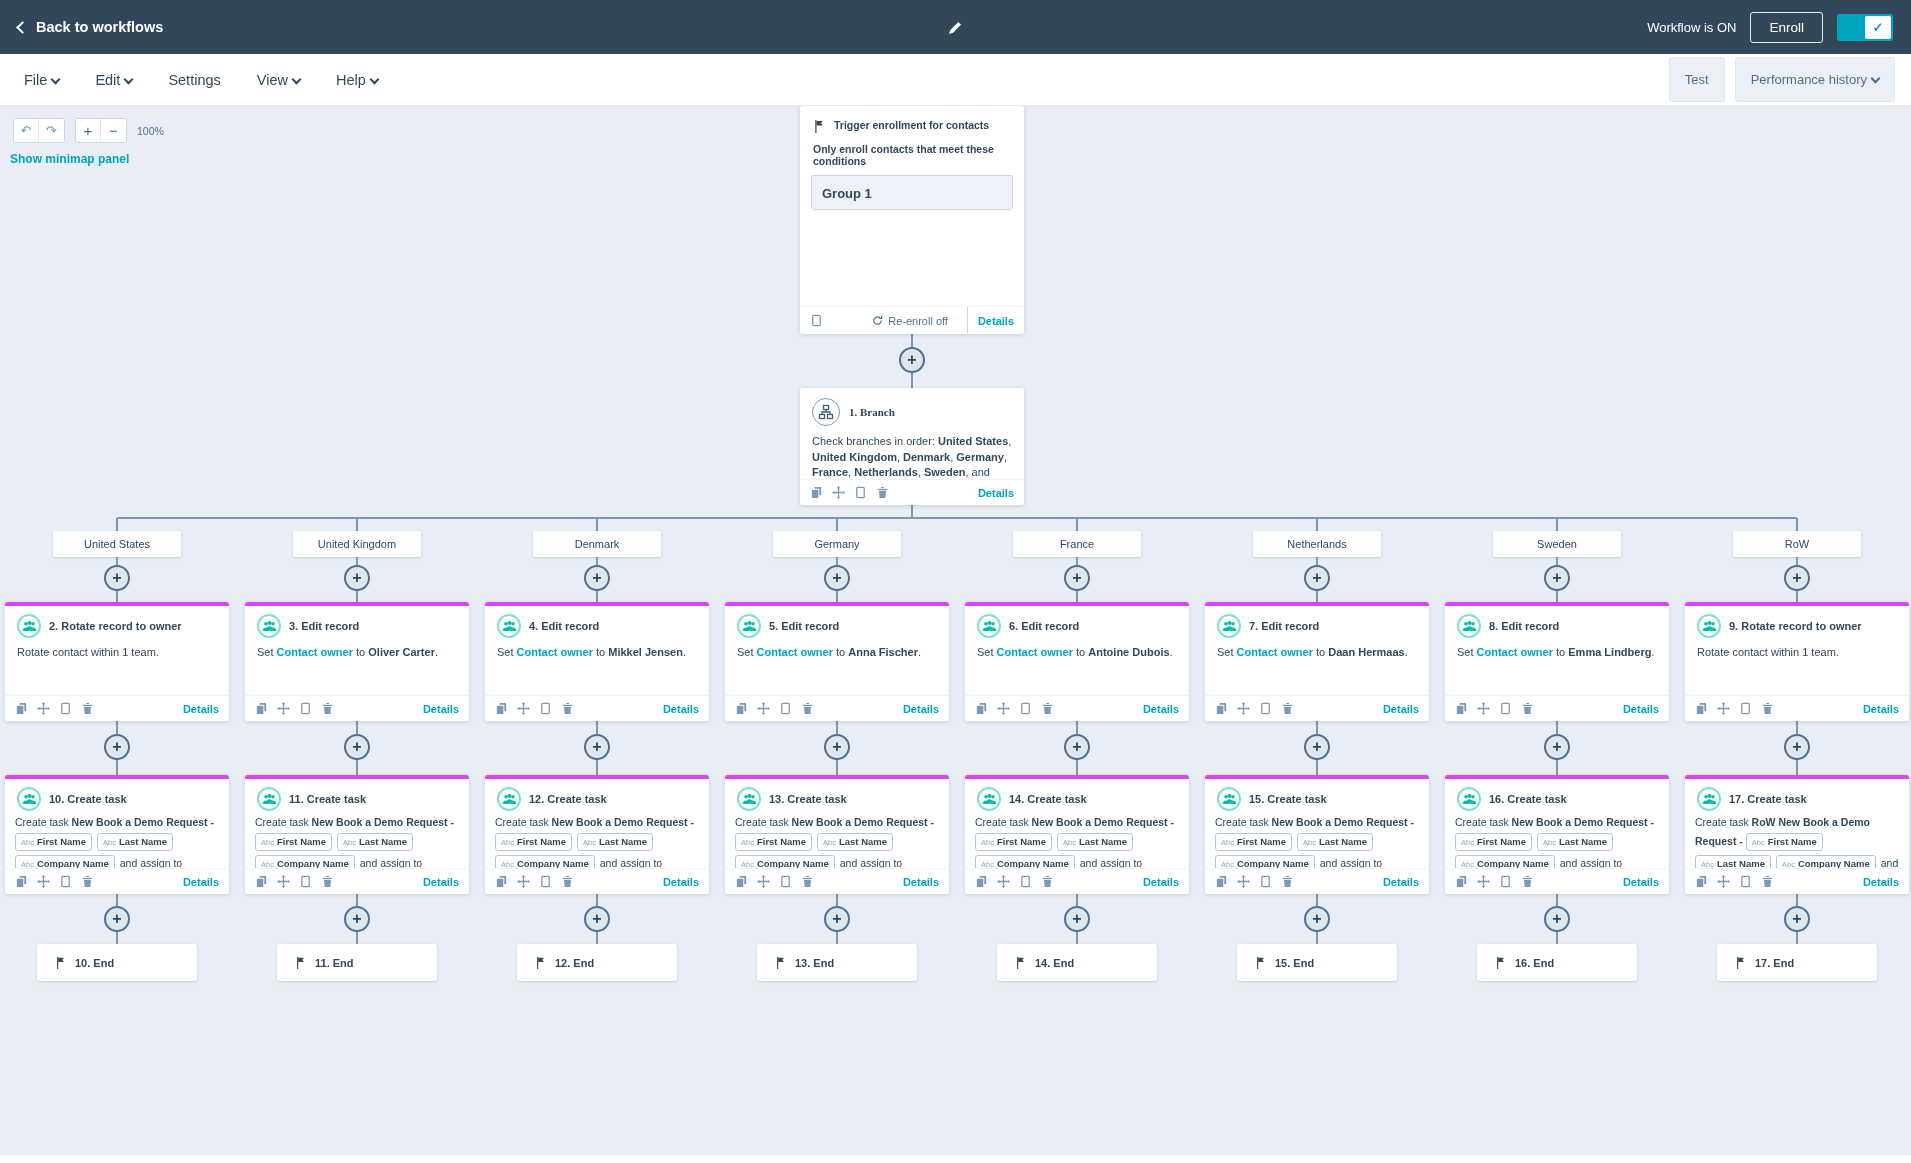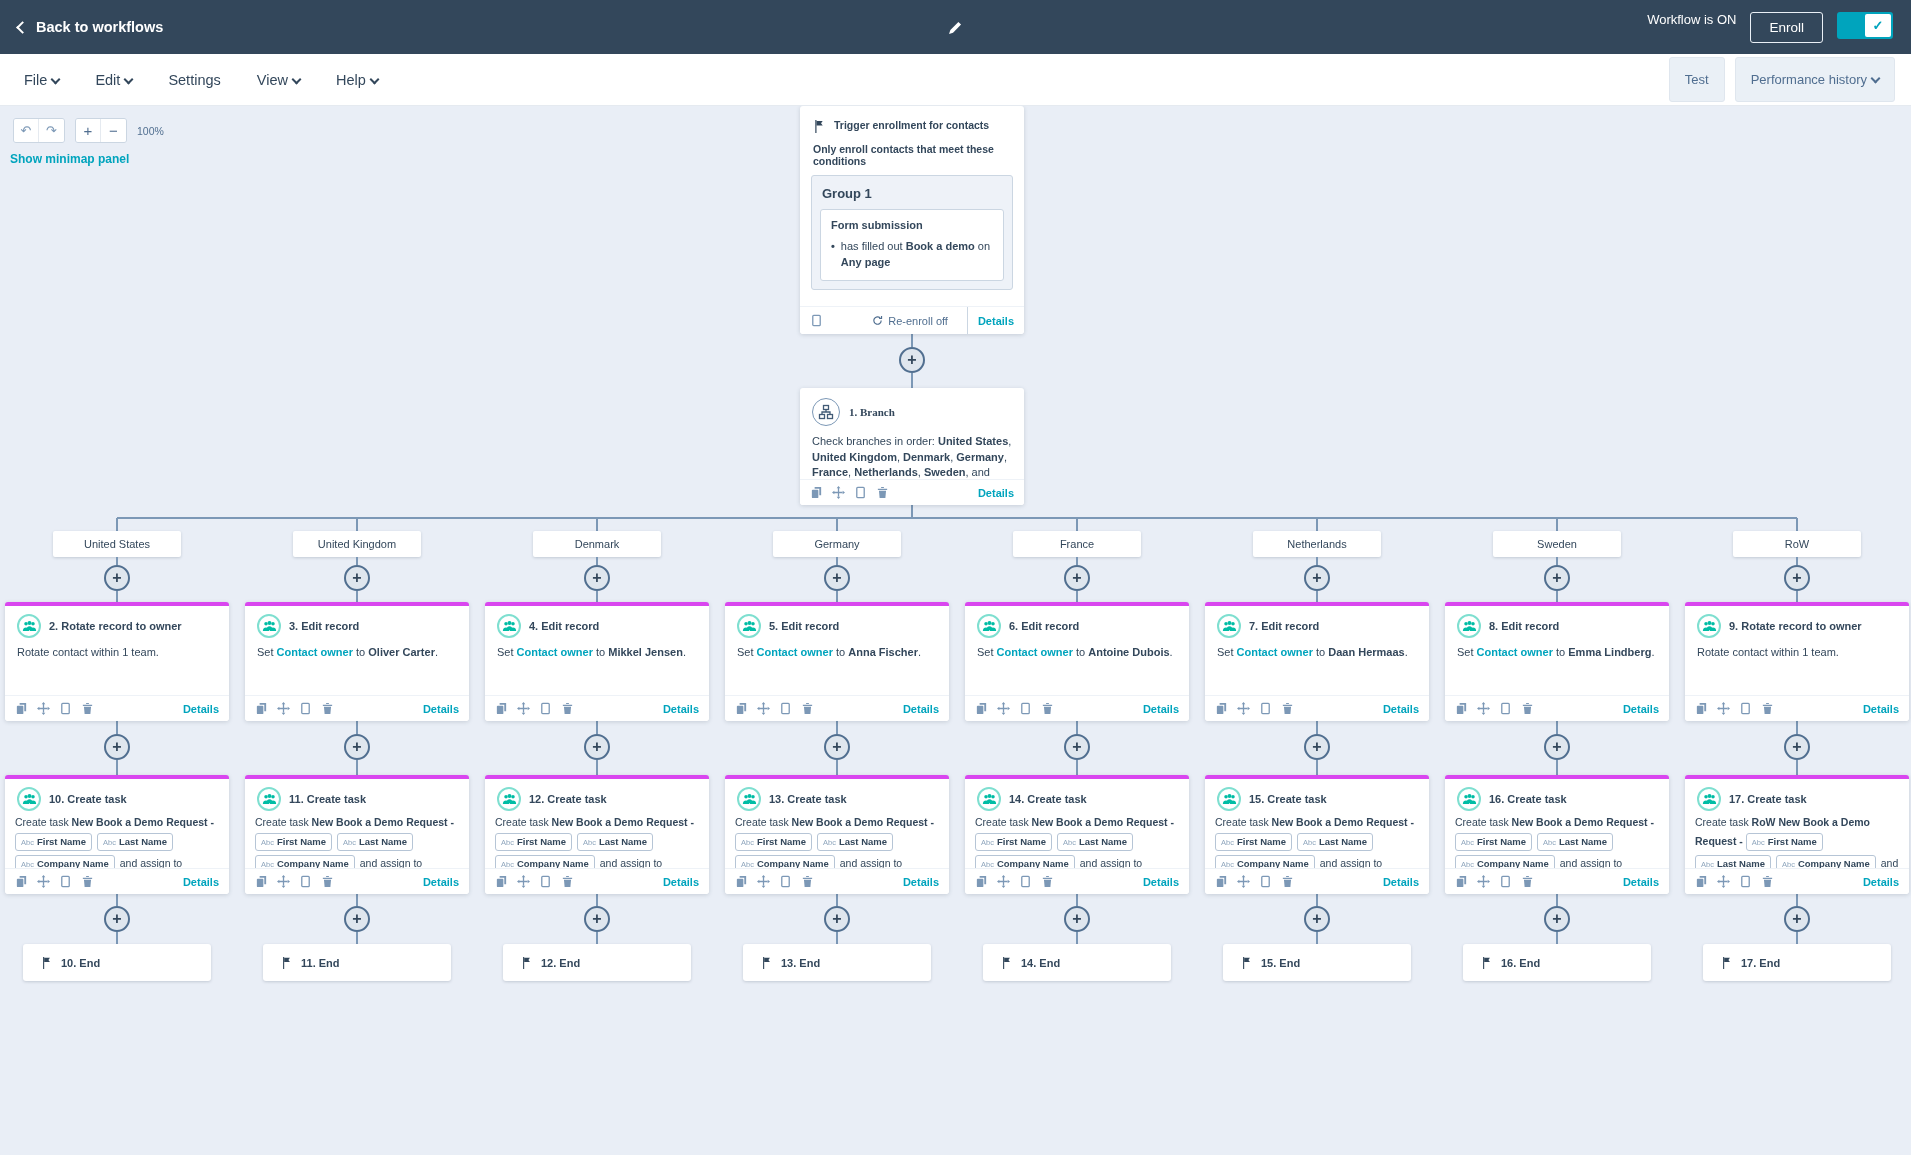--- a/index.html
+++ b/index.html
@@ -5,21 +5,21 @@
   * { margin:0; padding:0; box-sizing:border-box; }
   html,body { width:1911px; height:1163px; background:#fff; font-family:"Liberation Sans", sans-serif; overflow:hidden; }
 
   
   .topbar { position:absolute; left:0; top:0; width:1911px; height:54px; background:#33475b; display:flex; align-items:center; padding:0 18px; color:#fff; z-index:5; }
   .back-link { display:flex; align-items:center; gap:9px; font-size:14.5px; font-weight:bold; cursor:pointer; }
   .chev { display:inline-block; width:7px; height:7px; border-right:2px solid currentColor; border-bottom:2px solid currentColor; transform:rotate(45deg); margin-left:5px; vertical-align:2px; }
   .chev-left { width:9px; height:9px; border-left:2.5px solid #fff; border-bottom:2.5px solid #fff; transform:rotate(45deg); }
   .topbar-center { position:absolute; left:0; right:0; top:0; height:54px; display:flex; align-items:center; justify-content:center; gap:12px; pointer-events:none; }
   .wf-title { font-size:17px; font-weight:bold; }
-  .topbar-right { margin-left:auto; display:flex; gap:14px; }
+  .topbar-right { margin-left:auto; display:flex; align-items:center; gap:14px; }
   .wf-status { font-size:13px; }
   .enroll-btn { border:1px solid #eaf0f6; border-radius:3px; background:transparent; color:#fff; font-size:13.5px; padding:7px 18px; cursor:pointer; font-family:inherit; }
   .wf-toggle { width:56px; height:27px; border-radius:3px; background:#00a4bd; position:relative; cursor:pointer; }
   .wf-toggle .knob { position:absolute; right:2px; top:2px; bottom:2px; width:26px; background:#fff; border-radius:2px; display:flex; align-items:center; justify-content:center; color:#00a4bd; font-size:13px; font-weight:bold; }
 
   
   .menubar { position:absolute; left:0; top:54px; width:1911px; height:52px; background:#fff; display:flex; align-items:center; padding:0 16px 0 24px; z-index:4; border-bottom:1px solid #e5eaf0; }
   .menu-item { font-size:14.5px; color:#33475b; margin-right:36px; cursor:pointer; }
   .menubar-right { margin-left:auto; display:flex; align-items:center; gap:10px; }
   .flat-btn { background:#eaf0f6; border:1px solid #dfe6ee; border-radius:3px; color:#506e90; font-size:13px; padding:14px 15px; cursor:pointer; font-family:inherit; }
@@ -80,21 +80,21 @@
 
   .action-card { height:119px; border-top:4px solid #d946ef; overflow:hidden; }
   .card-head { display:flex; align-items:center; gap:8px; padding:8px 12px 0; }
   .pp-ico { width:24px; height:24px; border-radius:50%; border:2px solid #7edfd0; background:#fff; display:flex; align-items:center; justify-content:center; flex:0 0 auto; }
   .card-title { font-size:11px; font-weight:bold; color:#33475b; }
   .card-body { padding:7px 12px 0; font-size:11px; line-height:1.45; }
   .task-body { padding:4px 10px 0; font-size:10.5px; line-height:1.5; }
   .token { display:inline-block; border:1px solid #b6c5d6; border-radius:3px; background:#fff; padding:0 5px; margin:2px 5px 2px 0; font-size:9.5px; font-weight:bold; color:#33475b; line-height:15px; white-space:nowrap; }
   .token .abc { font-size:7.5px; color:#8fa6bd; font-weight:normal; margin-right:3px; }
 
-  .end-card { width:188px; height:37px; background:#fff; border-radius:3px; box-shadow:0 1px 3px rgba(45,62,80,.2); display:flex; align-items:center; padding-left:18px; gap:9px; font-size:11px; font-weight:bold; color:#33475b; cursor:pointer; }
+  .end-card { width:160px; height:37px; background:#fff; border-radius:3px; box-shadow:0 1px 3px rgba(45,62,80,.2); display:flex; align-items:center; padding-left:18px; gap:9px; font-size:11px; font-weight:bold; color:#33475b; cursor:pointer; }
 </style>
 </head>
 <body>
 
 <div class="topbar">
   <div class="back-link">
     <span class="chev-left"></span>
     <span>Back to workflows</span>
   </div>
   <div class="topbar-center">
@@ -143,27 +143,20 @@
       <div class="t-head">
         <svg width="12" height="13" viewBox="0 0 12 14" style="flex:0 0 auto;margin-top:1px">
           <path d="M2 0h1.3v14H2z" fill="#33475b"></path>
             <path d="M3.3 1H10L8.2 3.4 10 5.8H3.3z" fill="#33475b"></path>
         </svg>
         <span class="t-title">Trigger enrollment for contacts</span>
       </div>
       <div class="t-sub">Only enroll contacts that meet these conditions</div>
       <div class="group-box">
         <div class="group-title">Group 1</div>
-        <div class="filter-box">
-          <div class="filter-title">Form submission</div>
-          <div class="filter-line">
-            <span class="bullet">•</span>
-            <span><span class="sg-p">has filled out </span><span class="sg-b">Book a demo</span><span class="sg-p"> on </span><span class="sg-b">Any page</span></span>
-          </div>
-        </div>
       </div>
       <div class="card-foot t-foot">
         <svg class="fi" viewBox="0 0 14 14" fill="none" stroke="#7c98b6" stroke-width="1.4">
             <rect x="3" y="1.5" width="8" height="11" rx="1"></rect>
           </svg>
         <div class="reenroll">
           <svg width="11" height="11" viewBox="0 0 12 12" fill="none" stroke="#516f90" stroke-width="1.3">
               <path d="M10 6a4 4 0 1 1-1.1-2.7"></path>
               <path d="M10.4 1.2v2.6H7.8"></path>
             </svg>

